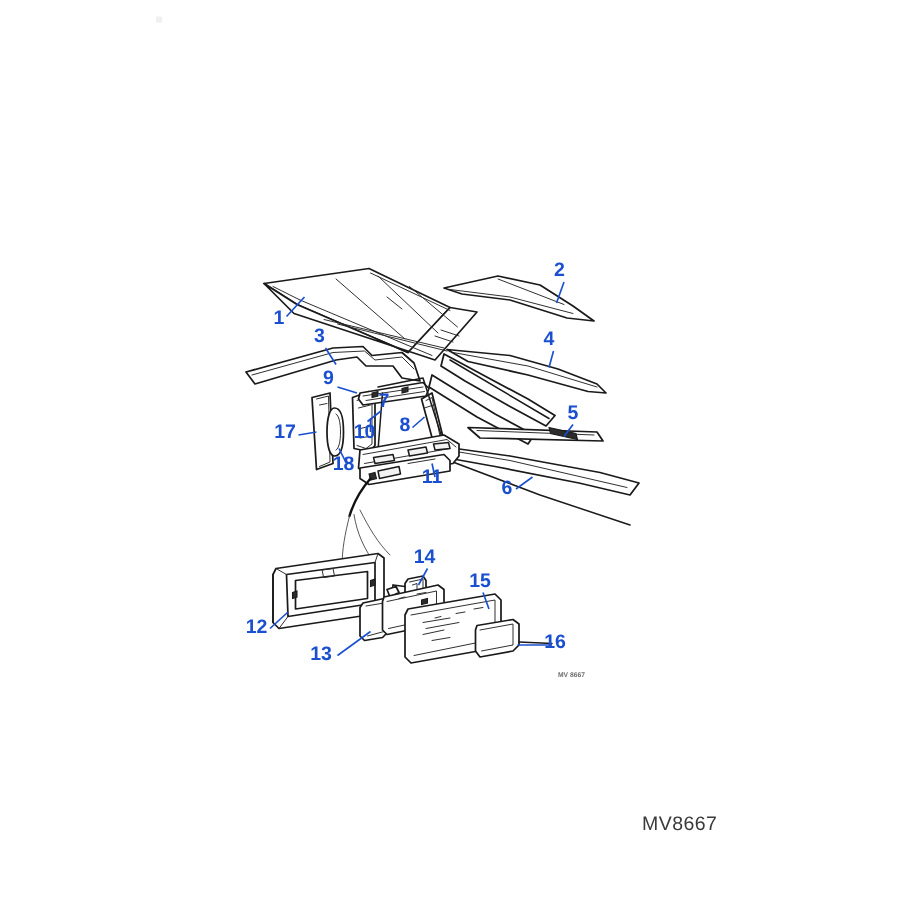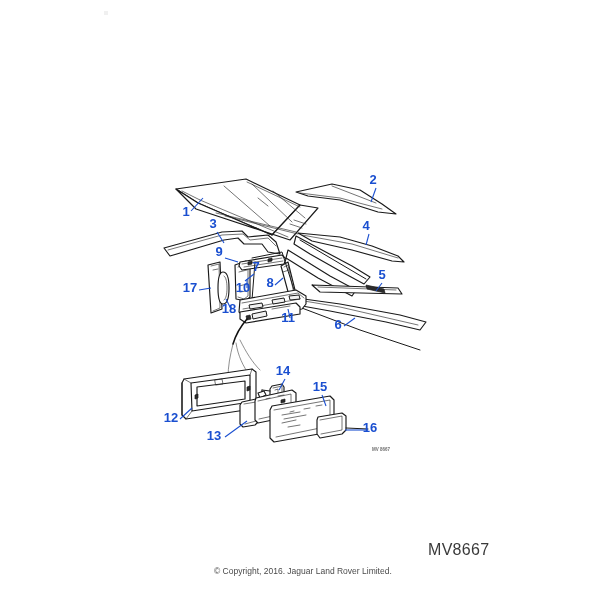--- a/index.html
+++ b/index.html
@@ -86,21 +86,21 @@
   .watermark-text {
     font-family: "Liberation Sans", sans-serif;
     font-size: 4.5px;
     fill: #6f6f6f;
     font-weight: bold;
   }
   #drawing-number {
     position: absolute;
     left: 428px;
     top: 541px;
-    font-size: 16px;
+    font-size: 13px;
     color: #3a3a3a;
     letter-spacing: 0.3px;
     white-space: nowrap;
   }
   #copyright-notice {
     position: absolute;
     left: 214px;
     top: 566px;
     font-size: 8.5px;
     color: #4a4a4a;
@@ -325,15 +325,14 @@
         <text class="callout-num" x="370" y="432" text-anchor="middle">16</text>
         <text class="callout-num" x="190" y="292" text-anchor="middle">17</text>
         <text class="callout-num" x="229" y="313" text-anchor="middle">18</text>
       </g>
 
     <text class="watermark-text" x="372" y="451">MV 8667</text>
   </svg>
 
   <div id="drawing-number">MV8667</div>
 
-  <div id="copyright-notice">© Copyright, 2016. Jaguar Land Rover Limited.</div>
 
 </div>
 
 </body></html>

